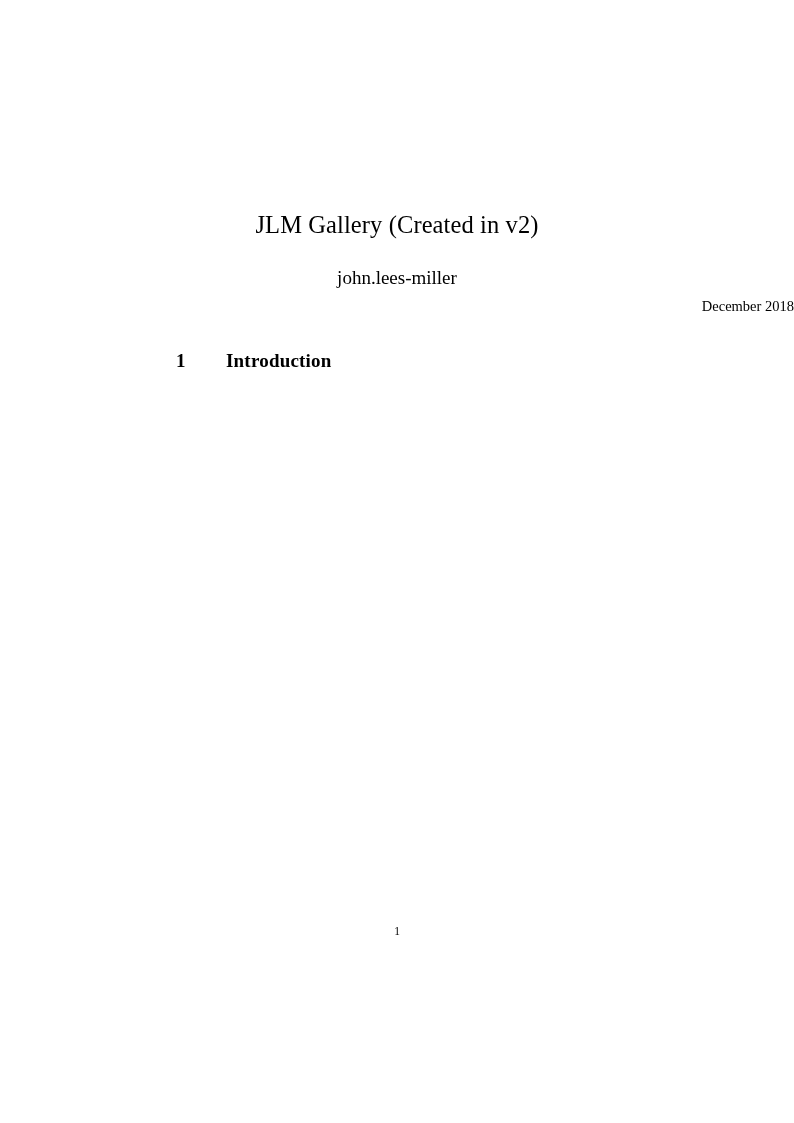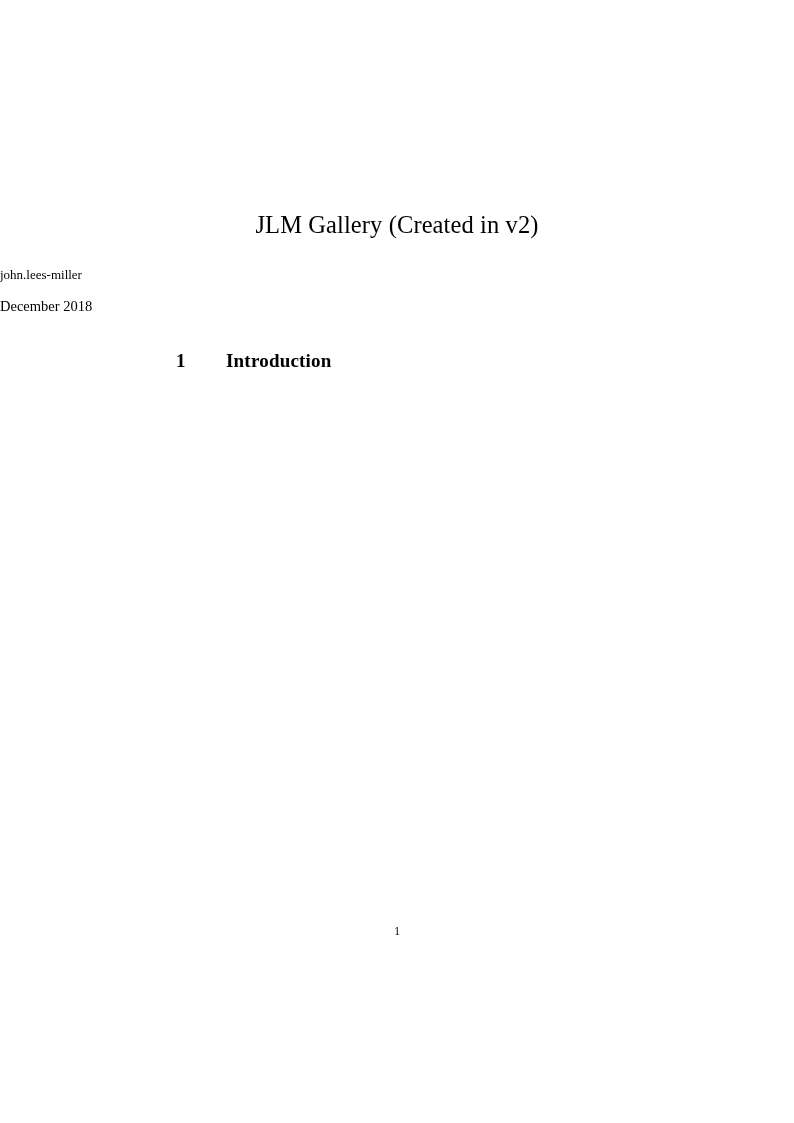--- a/index.html
+++ b/index.html
@@ -35,29 +35,30 @@
     font-size: 24.5px;
     font-weight: normal;
     letter-spacing: 0.1px;
     line-height: 1.2;
   }
   .author {
     position: absolute;
     left: 0;
     right: 0;
     top: 267px;
-    font-size: 13px;
+    text-align: center;
+    font-size: 19px;
     line-height: 1.2;
   }
   .date {
     position: absolute;
     left: 0;
     right: 0;
     top: 298px;
-    text-align: left;
+    text-align: right;
     font-size: 14.5px;
     line-height: 1.2;
   }
   .section-heading {
     position: absolute;
     left: 176px;
     top: 350px;
     font-size: 19px;
     font-weight: bold;
     letter-spacing: 0.2px;

